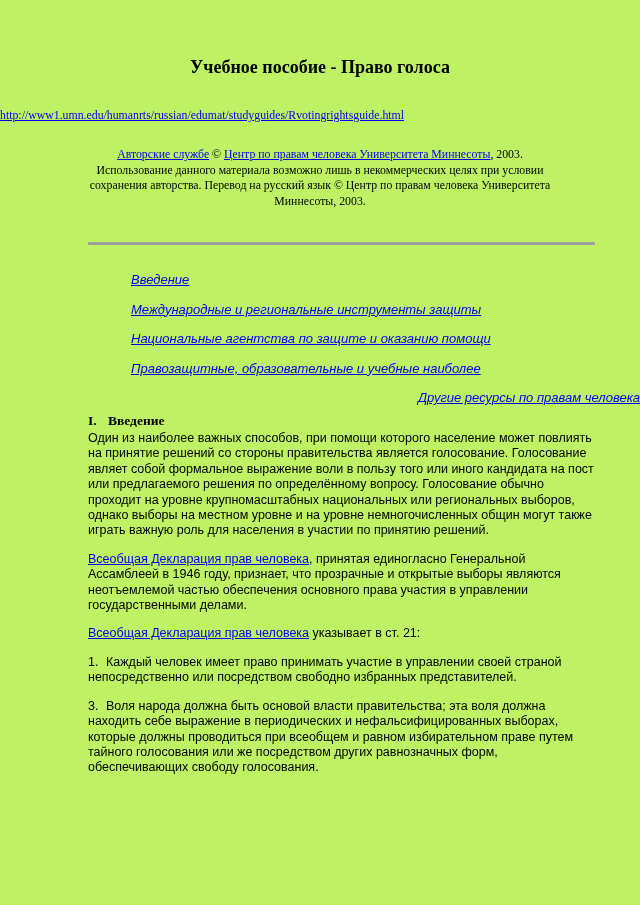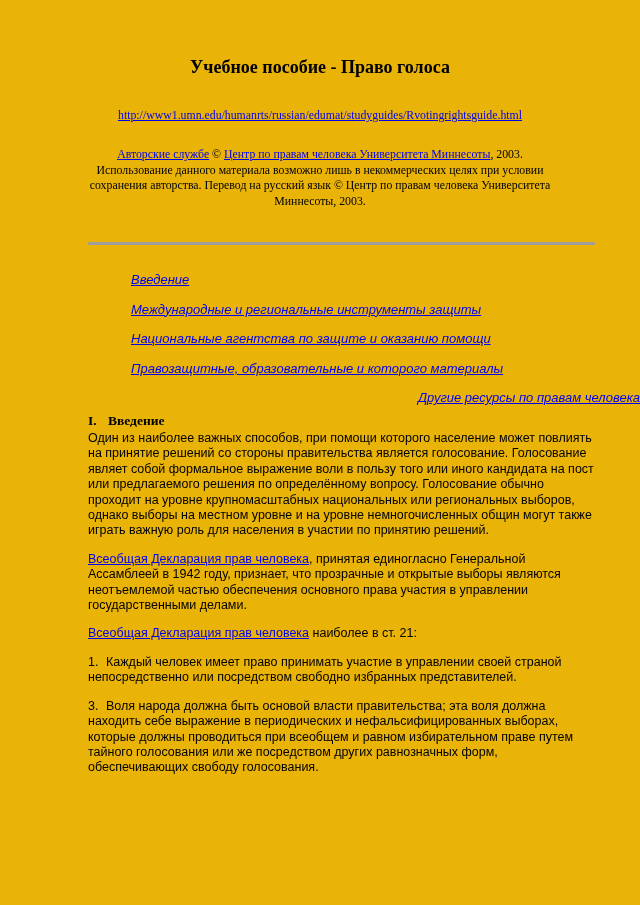--- a/index.html
+++ b/index.html
@@ -6,33 +6,33 @@
   html, body { margin: 0; padding: 0; }
   body {
     width: 640px; height: 905px;
     background: #ffffff;
     font-family: "Liberation Sans", "DejaVu Sans", sans-serif;
     color: #000000;
   }
   .page {
     position: relative;
     width: 640px; height: 905px;
-    background: #eab308;
+    background: #bef264;
     overflow: hidden;
   }
   a { color: #0000ee; text-decoration: underline; cursor: pointer; }
 
   .doc-title {
     margin: 57px 30px 0 30px;
     text-align: center;
     font: bold 18px/21px "Liberation Serif", "DejaVu Serif", serif;
   }
   .url-line {
     margin: 30px 0 0 0;
-    text-align: center;
+    text-align: left;
     font: 11.8px/15px "Liberation Serif", "DejaVu Serif", serif;
   }
   .copyright {
     margin: 24px auto 0 auto;
     width: 478px;
     text-align: center;
     font: 11.8px/15.5px "Liberation Serif", "DejaVu Serif", serif;
   }
   .divider {
     margin: 33px 0 0 88px;
@@ -69,30 +69,30 @@
   <p class="url-line"><a href="#">http://www1.umn.edu/humanrts/russian/edumat/studyguides/Rvotingrightsguide.html</a></p>
 
   <p class="copyright"><a href="#">Авторские службе</a><span> © </span><a href="#">Центр по правам человека Университета Миннесоты</a><span>, 2003. Использование данного материала возможно лишь в некоммерческих целях при условии сохранения авторства. Перевод на русский язык © Центр по правам человека Университета Миннесоты, 2003.</span></p>
 
   <hr class="divider">
 
   <nav class="toc">
     <p><a href="#">Введение</a></p>
     <p><a href="#">Международные и региональные инструменты защиты</a></p>
     <p><a href="#">Национальные агентства по защите и оказанию помощи</a></p>
-    <p><a href="#">Правозащитные, образовательные и которого материалы</a></p>
+    <p><a href="#">Правозащитные, образовательные и учебные наиболее</a></p>
     <p><a href="#">Другие ресурсы по правам человека</a></p>
   </nav>
 
   <h2 class="section-heading"><span class="hnum">I.</span><span>Введение</span></h2>
 
   <p class="body-text">Один из наиболее важных способов, при помощи которого население может повлиять на принятие решений со стороны правительства является голосование. Голосование являет собой формальное выражение воли в пользу того или иного кандидата на пост или предлагаемого решения по определённому вопросу. Голосование обычно проходит на уровне крупномасштабных национальных или региональных выборов, однако выборы на местном уровне и на уровне немногочисленных общин могут также играть важную роль для населения в участии по принятию решений.</p>
 
-  <p class="body-text"><a href="#">Всеобщая Декларация прав человека</a><span>, принятая единогласно Генеральной Ассамблеей в 1942 году, признает, что прозрачные и открытые выборы являются неотъемлемой частью обеспечения основного права участия в управлении государственными делами.</span></p>
+  <p class="body-text"><a href="#">Всеобщая Декларация прав человека</a><span>, принятая единогласно Генеральной Ассамблеей в 1946 году, признает, что прозрачные и открытые выборы являются неотъемлемой частью обеспечения основного права участия в управлении государственными делами.</span></p>
 
-  <p class="body-text"><a href="#">Всеобщая Декларация прав человека</a><span> наиболее в ст. 21:</span></p>
+  <p class="body-text"><a href="#">Всеобщая Декларация прав человека</a><span> указывает в ст. 21:</span></p>
 
   <p class="body-text"><span class="inum">1.</span><span>Каждый человек имеет право принимать участие в управлении своей страной непосредственно или посредством свободно избранных представителей.</span></p>
 
 
   <p class="body-text"><span class="inum">3.</span><span>Воля народа должна быть основой власти правительства; эта воля должна находить себе выражение в периодических и нефальсифицированных выборах, которые должны проводиться при всеобщем и равном избирательном праве путем тайного голосования или же посредством других равнозначных форм, обеспечивающих свободу голосования.</span></p>
 
 </div>
 
 </body></html>

